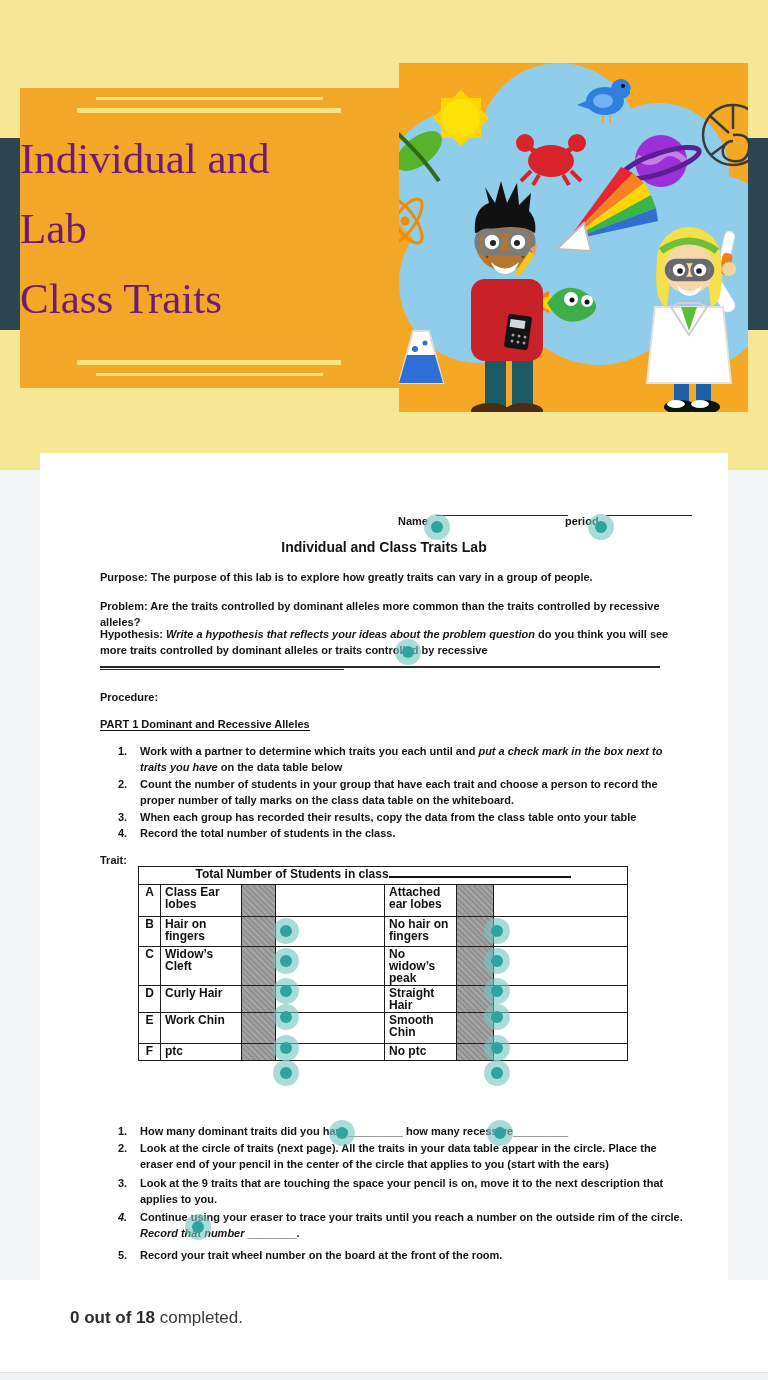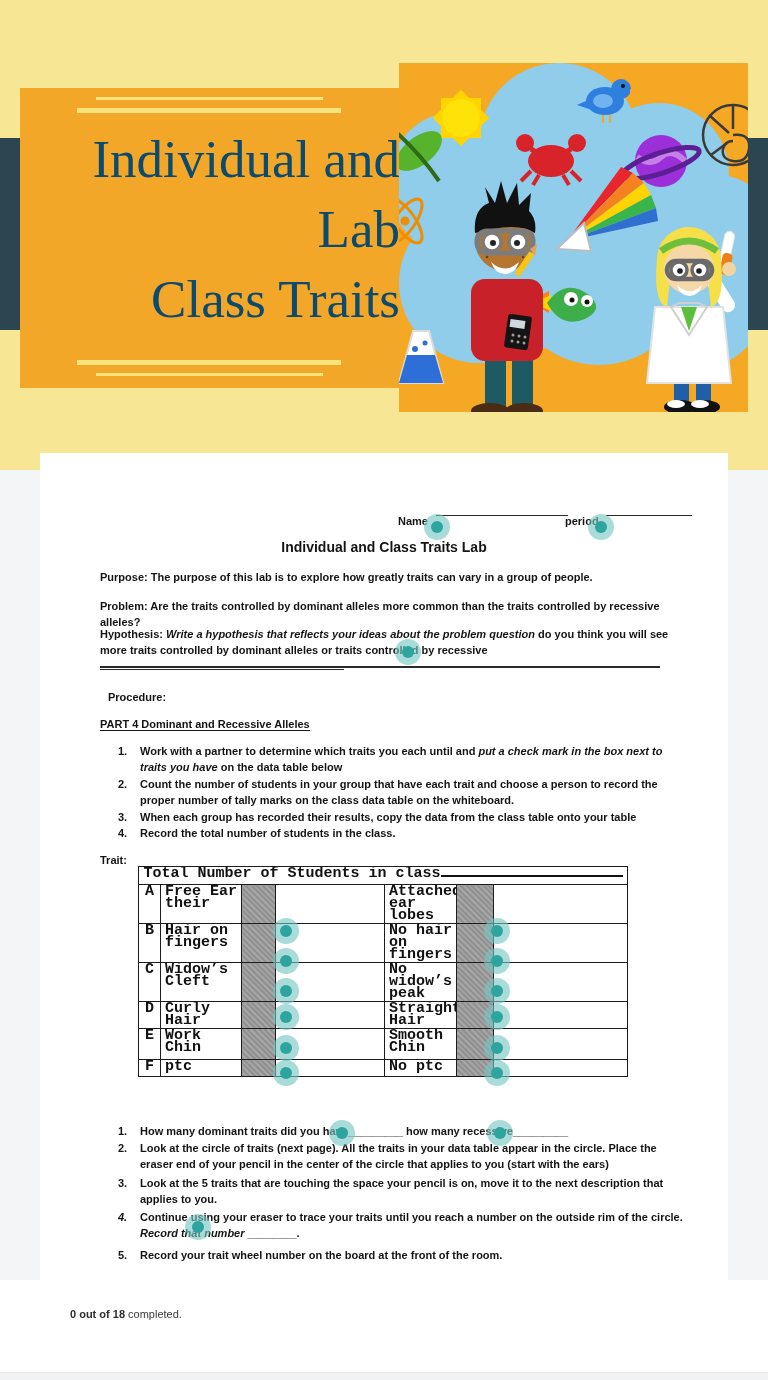--- a/index.html
+++ b/index.html
@@ -5,55 +5,55 @@
   * { margin:0; padding:0; box-sizing:border-box; }
   html,body { width:768px; }
   body { font-family:"Liberation Sans", sans-serif; background:#e9eaec; }
   .page { position:relative; width:768px; height:1380px; background:#f4f5f7; overflow:hidden; }
 
   
   .hero { position:absolute; left:0; top:0; width:768px; height:470px; background:#f7e795; }
   .teal-band { position:absolute; left:0; top:138px; width:768px; height:192px; background:#2b4650; }
   .title-card { position:absolute; left:20px; top:88px; width:380px; height:300px; background:#f3a729; }
   .deco-line { position:absolute; background:#f9e37f; }
-  .hero-title { position:absolute; left:0; top:36px; width:100%; text-align:right;
-    font-family:"Liberation Serif", serif; font-size:53px; line-height:70px; color:#0c4a6e; font-weight:400; }
+  .hero-title { position:absolute; left:0; top:36px; width:100%; text-align:left;
+    font-family:"Liberation Serif", serif; font-size:43px; line-height:70px; color:#701a75; font-weight:400; }
   .illustration { position:absolute; left:399px; top:63px; width:349px; height:349px; }
 
   
   .white-card { position:absolute; left:40px; top:453px; width:688px; height:827px; background:#ffffff; }
   .doc { position:absolute; color:#141414; font-weight:bold; font-size:11px; line-height:16px; }
   .doc i { font-style:italic; }
   .uline { position:absolute; border-bottom:1.5px solid #2a2a2a; height:1px; }
   .inline-line { display:inline-block; border-bottom:1.5px solid #2a2a2a; height:9px; }
   .doc-title { text-align:center; width:688px; font-size:14px; }
   .li-row { display:flex; }
   .li-row .num { width:22px; flex:0 0 22px; }
   .li-row .txt { flex:1; }
 
   
   .trait-table-wrap { position:absolute; left:98px; top:413px; width:489px; }
-  table.trait { border-collapse:collapse; table-layout:fixed; width:489px; font-size:15px; line-height:12px; font-weight:bold; color:#111;font-family:Liberation Mono, monospace; }
+  table.trait { border-collapse:collapse; table-layout:fixed; width:489px; font-size:12px; line-height:12px; font-weight:bold; color:#111; }
   table.trait td, table.trait th { border:1.6px solid #1c1c1c; padding:1px 4px; text-align:left; vertical-align:top; overflow:hidden; }
   table.trait .caption-cell { text-align:center; border-bottom:1.6px solid #1c1c1c; }
   table.trait .letter { text-align:center; }
   .shade { background-color:#9a9a9a;
     background-image:repeating-linear-gradient(45deg,#8e8e8e 0 2px,#a8a8a8 2px 4px),
                      repeating-linear-gradient(-45deg,rgba(120,120,120,.5) 0 3px,rgba(170,170,170,.4) 3px 6px); }
   .cap-line { display:inline-block; width:182px; border-bottom:2px solid #111; height:8px; }
 
   
   .blob { position:absolute; width:26px; height:26px; border-radius:50%;
     background:rgba(116,199,194,.62); z-index:30; cursor:pointer; }
   .blob::after { content:""; position:absolute; left:7px; top:7px; width:12px; height:12px;
     border-radius:50%; background:#2ea49e; }
 
   
   .footer { position:absolute; left:0; top:1280px; width:768px; height:92px; background:#ffffff; }
-  .completed { position:absolute; left:70px; top:28px; font-size:11px; color:#3a3a3a; }
+  .completed { position:absolute; left:70px; top:28px; font-size:17px; color:#3a3a3a; }
   .completed .b { font-weight:bold; color:#2d2d2d; }
   .bottom-strip { position:absolute; left:0; top:1372px; width:768px; height:8px; background:#f1f2f4; border-top:1px solid #e3e4e6; }
 </style>
 </head>
 <body>
 
 <div class="page">
 
   <div class="hero">
     <div class="teal-band"></div>
@@ -219,23 +219,23 @@
 
     <div class="doc doc-title" style="left:0;top:86px;">Individual and Class Traits Lab</div>
 
     <div class="doc" style="left:60px;top:145px;width:590px;"><span>Problem:</span><span>  Are the traits controlled by dominant alleles more common than the traits controlled by recessive alleles?</span></div>
 
     <div class="doc" style="left:60px;top:116px;width:582px;"><span>Purpose:</span><span>  The purpose of this lab is to explore how greatly traits can vary in a group of people.</span></div>
 
     <div class="doc" style="left:60px;top:173px;width:588px;"><span>Hypothesis:</span><i>  Write a hypothesis that reflects your ideas about the problem question</i><span> do you think you will see more traits controlled by dominant alleles or traits controlled by recessive</span><span class="inline-line" style="width:244px;"></span></div>
     <div class="uline" style="left:60px;top:213px;width:560px;border-bottom-width:2px;"></div>
 
-    <div class="doc" style="left:60px;top:236px;margin-left:8px;">Procedure:</div>
-
-    <div class="doc" style="left:60px;top:263px;"><span style="border-bottom:1.5px solid #141414;">PART 4 Dominant and Recessive Alleles</span></div>
+    <div class="doc" style="left:60px;top:236px;">Procedure:</div>
+
+    <div class="doc" style="left:60px;top:263px;"><span style="border-bottom:1.5px solid #141414;">PART 1 Dominant and Recessive Alleles</span></div>
 
     <div class="doc li-row" style="left:78px;top:290px;width:570px;">
       <span class="num">1.</span>
       <span class="txt"><span>Work with a partner to determine which traits you each until and </span><i>put a check mark in the box next to traits you have</i><span> on the data table below</span></span>
     </div>
     <div class="doc li-row" style="left:78px;top:323px;width:566px;">
       <span class="num">2.</span>
       <span class="txt">Count the number of students in your group that have each trait and choose a person to record the proper number of tally marks on the class data table on the whiteboard.</span>
     </div>
     <div class="doc li-row" style="left:78px;top:356px;width:566px;">
@@ -259,21 +259,21 @@
           <col style="width:72px">
             <col style="width:37px">
             <col style="width:134px">
         </colgroup>
         <tbody>
             <tr style="height:18px;">
           <td colspan="7" class="caption-cell"><span>Total Number of Students in class</span><span class="cap-line"></span></td>
         </tr>
         <tr style="height:32px;">
           <td class="letter">A</td>
-          <td>Free Ear their</td>
+          <td>Class Ear lobes</td>
           <td class="shade"></td>
           <td></td>
           <td>Attached ear lobes</td>
           <td class="shade"></td>
           <td></td>
         </tr>
         <tr style="height:30px;">
           <td class="letter">B</td>
           <td>Hair on fingers</td>
           <td class="shade"></td>
@@ -326,21 +326,21 @@
     <div class="doc li-row" style="left:78px;top:670px;width:566px;">
       <span class="num">1.</span>
       <span class="txt"><span>How many dominant traits did you have</span><span>_________</span><span> how many recessive</span><span>_________</span></span>
     </div>
     <div class="doc li-row" style="left:78px;top:687px;width:572px;">
       <span class="num">2.</span>
       <span class="txt">Look at the circle of traits (next page).  All the traits in your data table appear in the circle.  Place the eraser end of your pencil in the center of the circle that applies to you (start with the ears)</span>
     </div>
     <div class="doc li-row" style="left:78px;top:722px;width:566px;">
       <span class="num">3.</span>
-      <span class="txt">Look at the 5 traits that are touching the space your pencil is on, move it to the next description that applies to you.</span>
+      <span class="txt">Look at the 9 traits that are touching the space your pencil is on, move it to the next description that applies to you.</span>
     </div>
     <div class="doc li-row" style="left:78px;top:756px;width:572px;">
       <span class="num" style="font-style:italic;">4.</span>
       <span class="txt"><span>Continue using your eraser to trace your traits until you reach a number on the outside rim of the circle.  </span><i>Record that number</i><span> ________.</span></span>
     </div>
     <div class="doc li-row" style="left:78px;top:794px;width:566px;">
       <span class="num">5.</span>
       <span class="txt">Record your trait wheel number on the board at the front of the room.</span>
     </div>
   </div>

